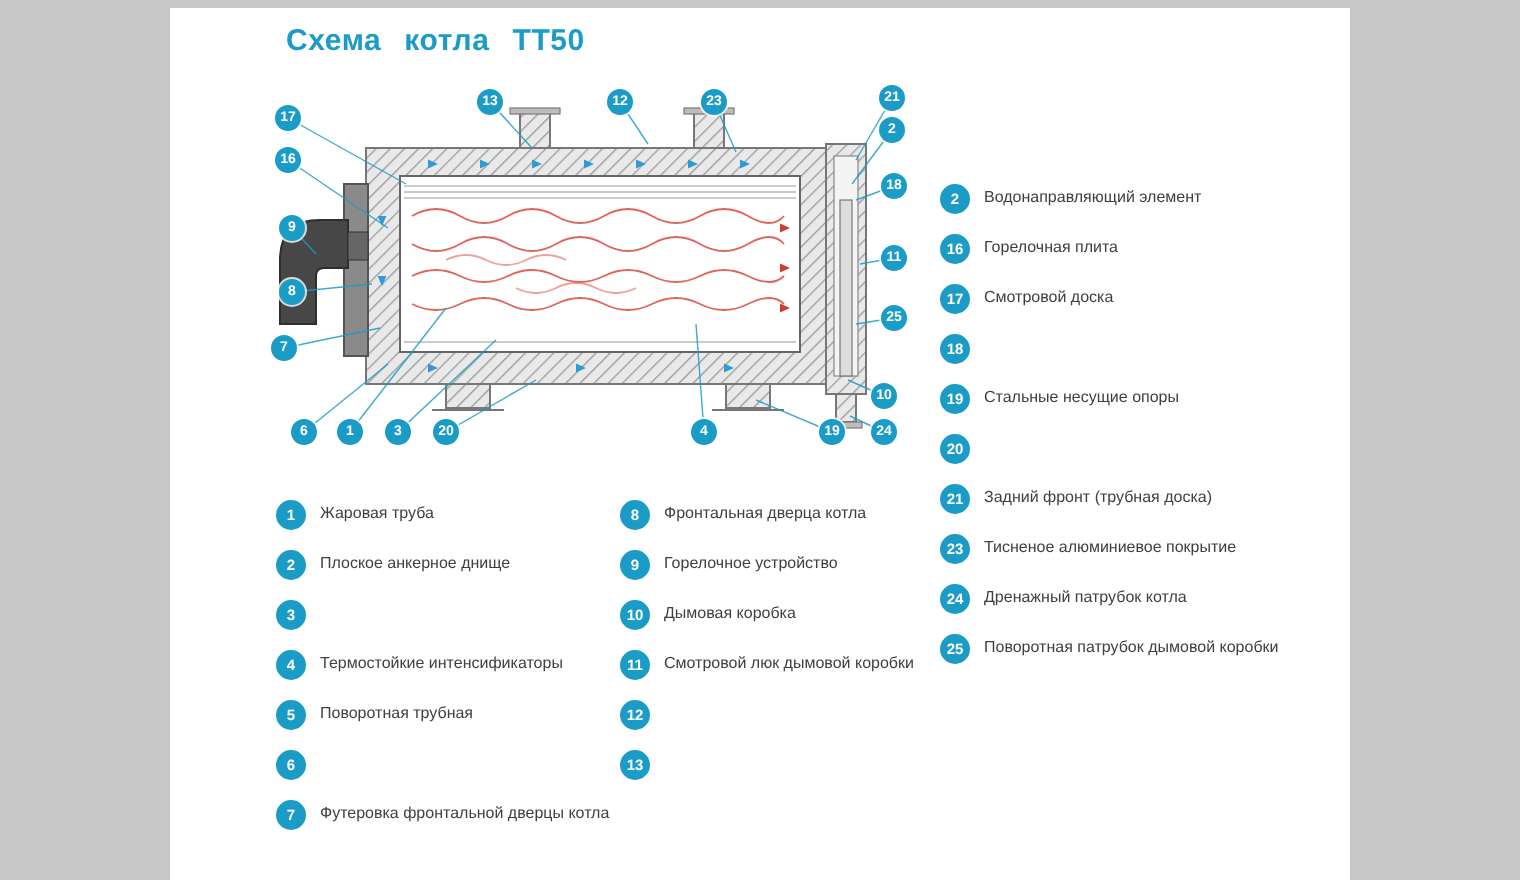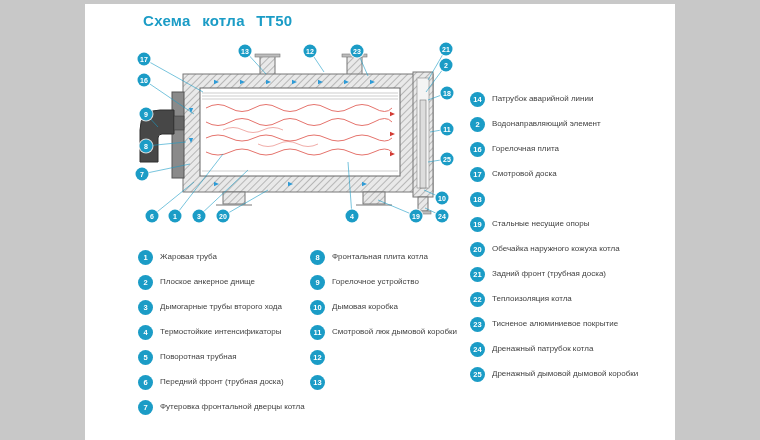--- a/index.html
+++ b/index.html
@@ -186,49 +186,47 @@
         <span class="lbl">Жаровая труба</span>
       </div>
 
       <div class="li">
         <span class="num">2</span>
         <span class="lbl">Плоское анкерное днище</span>
       </div>
 
       <div class="li">
         <span class="num">3</span>
-        <span class="lbl">Дымогарные трубы второго хода</span>
       </div>
 
       <div class="li">
         <span class="num">4</span>
         <span class="lbl">Термостойкие интенсификаторы</span>
       </div>
 
       <div class="li">
         <span class="num">5</span>
         <span class="lbl">Поворотная трубная</span>
       </div>
 
       <div class="li">
         <span class="num">6</span>
-        <span class="lbl">Передний фронт (трубная доска)</span>
       </div>
 
       <div class="li">
         <span class="num">7</span>
         <span class="lbl">Футеровка фронтальной дверцы котла</span>
       </div>
     </div>
 
   <div class="legend col2">
 
       <div class="li">
         <span class="num">8</span>
-        <span class="lbl">Фронтальная плита котла</span>
+        <span class="lbl">Фронтальная дверца котла</span>
       </div>
 
       <div class="li">
         <span class="num">9</span>
         <span class="lbl">Горелочное устройство</span>
       </div>
 
       <div class="li">
         <span class="num">10</span>
         <span class="lbl">Дымовая коробка</span>
@@ -243,24 +241,20 @@
         <span class="num">12</span>
       </div>
 
       <div class="li">
         <span class="num">13</span>
       </div>
     </div>
 
   <div class="legend col3">
 
-      <div class="li">
-        <span class="num">14</span>
-        <span class="lbl">Патрубок аварийной линии</span>
-      </div>
 
       <div class="li">
         <span class="num">2</span>
         <span class="lbl">Водонаправляющий элемент</span>
       </div>
 
       <div class="li">
         <span class="num">16</span>
         <span class="lbl">Горелочная плита</span>
       </div>
@@ -274,42 +268,37 @@
         <span class="num">18</span>
       </div>
 
       <div class="li">
         <span class="num">19</span>
         <span class="lbl">Стальные несущие опоры</span>
       </div>
 
       <div class="li">
         <span class="num">20</span>
-        <span class="lbl">Обечайка наружного кожуха котла</span>
       </div>
 
       <div class="li">
         <span class="num">21</span>
         <span class="lbl">Задний фронт (трубная доска)</span>
       </div>
 
-      <div class="li">
-        <span class="num">22</span>
-        <span class="lbl">Теплоизоляция котла</span>
-      </div>
 
       <div class="li">
         <span class="num">23</span>
         <span class="lbl">Тисненое алюминиевое покрытие</span>
       </div>
 
       <div class="li">
         <span class="num">24</span>
         <span class="lbl">Дренажный патрубок котла</span>
       </div>
 
       <div class="li">
         <span class="num">25</span>
-        <span class="lbl">Дренажный дымовой дымовой коробки</span>
+        <span class="lbl">Поворотная патрубок дымовой коробки</span>
       </div>
     </div>
 
 </div>
 
 </body></html>

